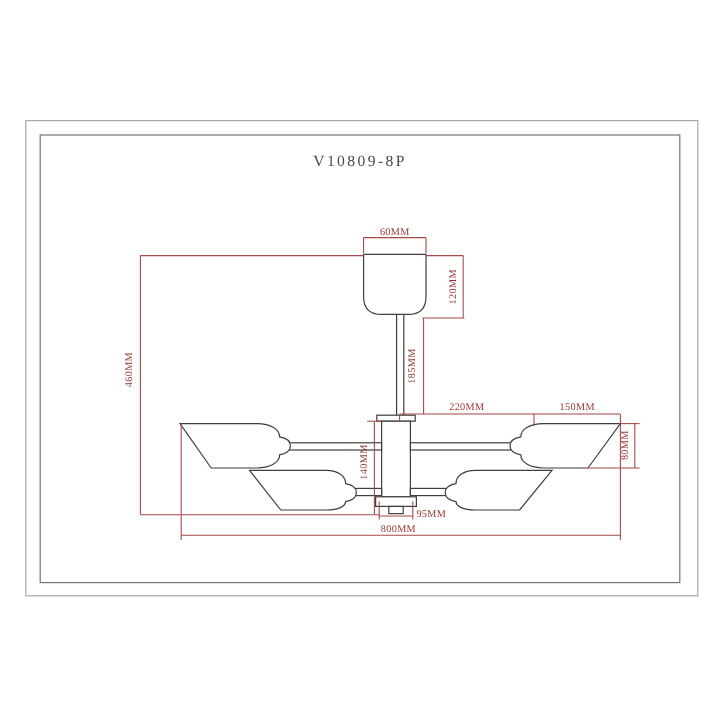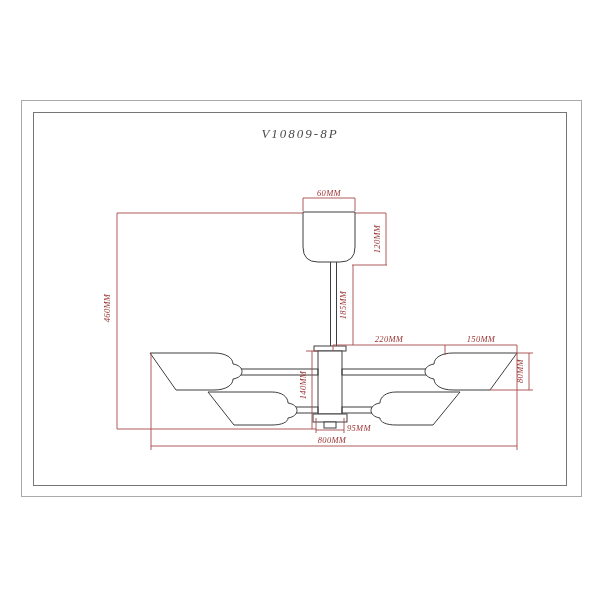--- a/index.html
+++ b/index.html
@@ -1,16 +1,16 @@
 <!DOCTYPE html>
 <html><head>
 <meta charset="utf-8">
 <style>
   html,body{margin:0;padding:0;background:#ffffff;}
-  .stage{position:relative;width:600px;height:508px;background:#ffffff;font-family:"Liberation Serif", serif;font-style:italic;}
+  .stage{position:relative;width:600px;height:508px;background:#ffffff;font-family:"Liberation Serif", serif;}
   svg{display:block;}
   .title-text{font-family:"Liberation Serif", serif;font-size:13px;letter-spacing:2px;fill:#4a4a4a;}
   .dim-text{font-family:"Liberation Serif", serif;font-size:8.5px;fill:#9a3535;letter-spacing:0.3px;}
   .draw{stroke:#3f3f3f;stroke-width:1;fill:none;}
   .draw-fill{stroke:#3f3f3f;stroke-width:1;fill:#ffffff;}
   .dim{stroke:#a64848;stroke-width:0.9;fill:none;}
   .border-outer{stroke:#a9a9a9;stroke-width:1;fill:none;}
   .border-inner{stroke:#767676;stroke-width:1;fill:none;}
 </style>
 </head>

